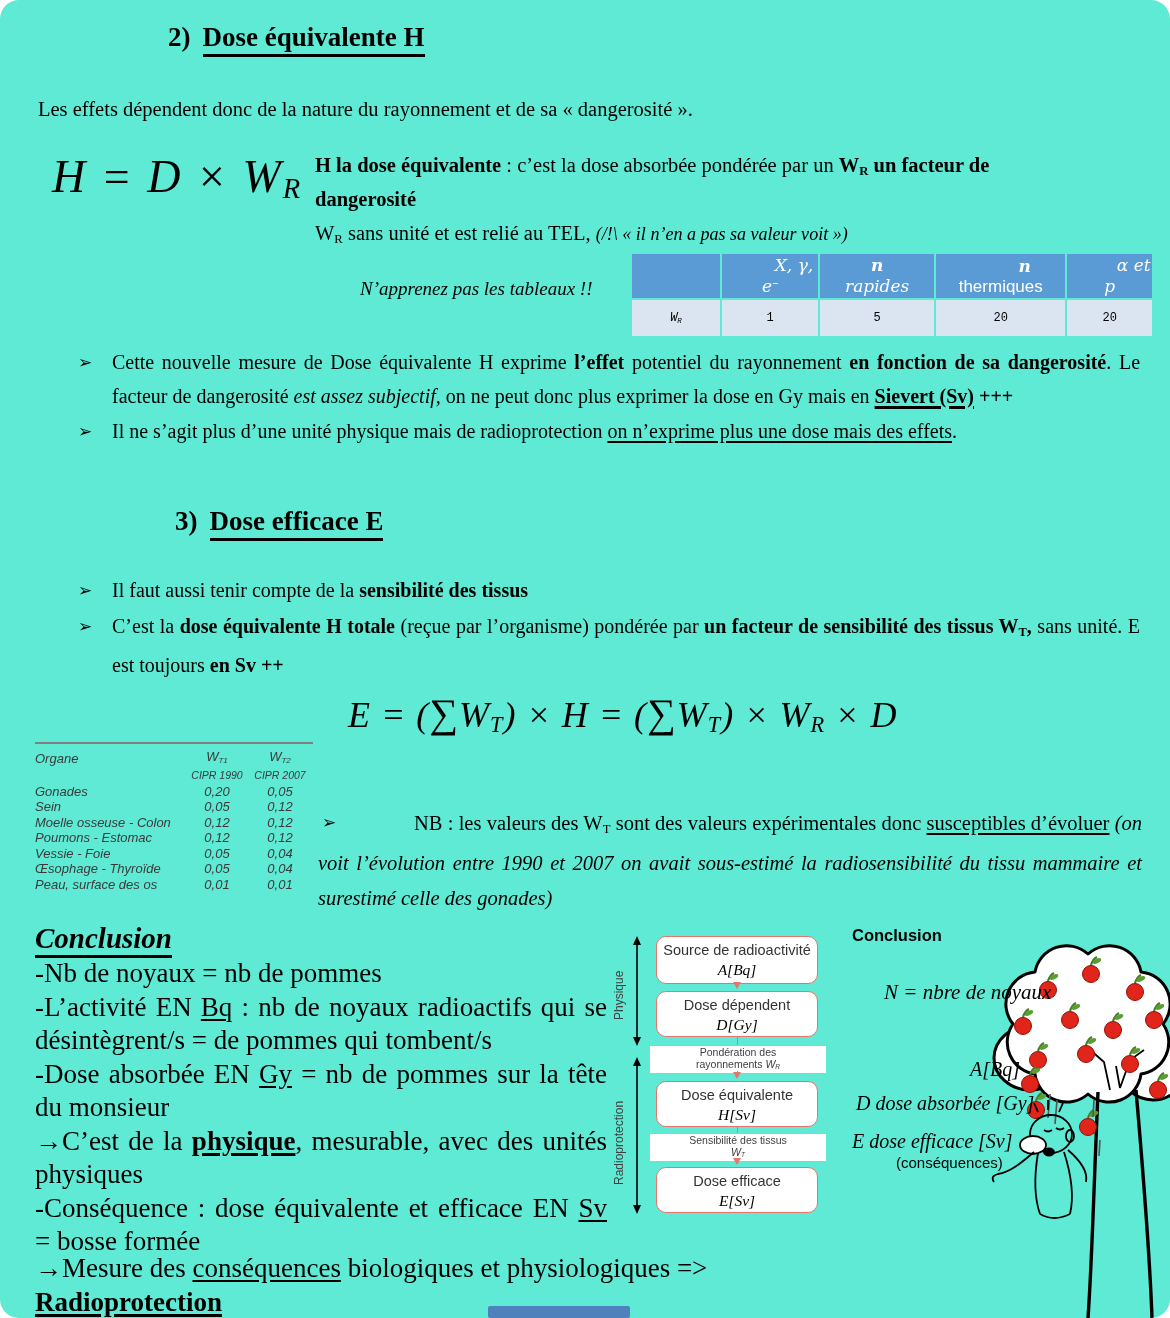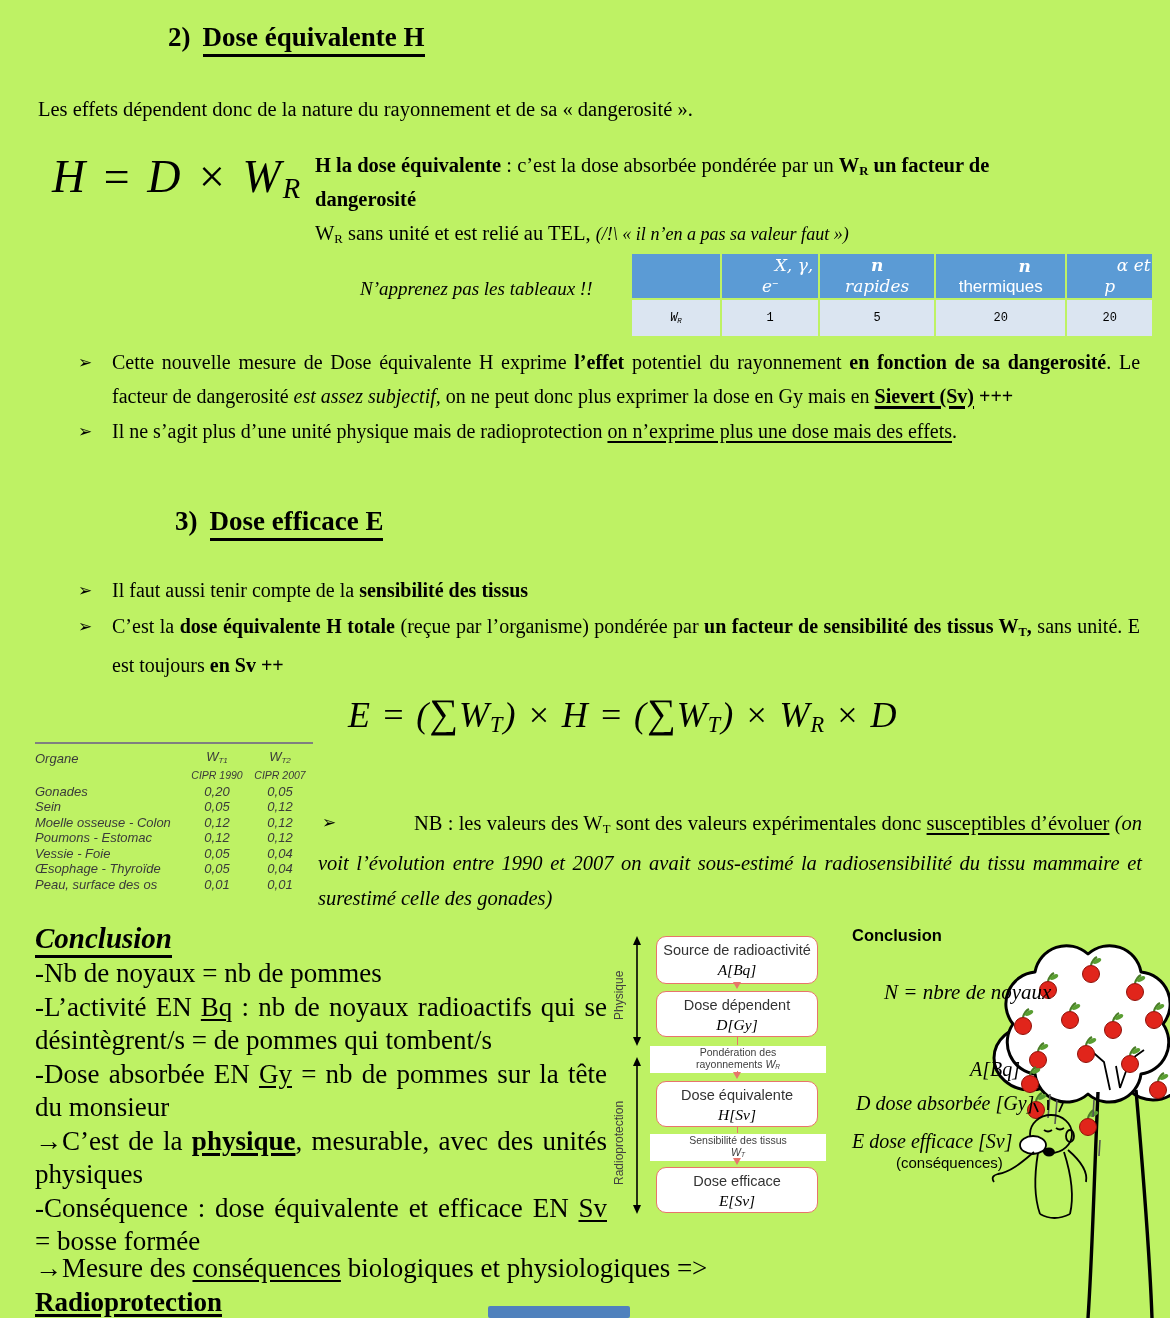--- a/index.html
+++ b/index.html
@@ -1,17 +1,17 @@
 <!DOCTYPE html>
 <html><head>
 <meta charset="utf-8">
 <style>
   html,body{margin:0;padding:0;background:#fff;}
-  .page{position:relative;width:1170px;height:1318px;background:#bef264;overflow:hidden;
-        font-family:"Liberation Serif","DejaVu Serif",serif;color:#000;}
+  .page{position:relative;width:1170px;height:1318px;background:#5eead4;overflow:hidden;
+        font-family:"Liberation Serif","DejaVu Serif",serif;color:#000;border-radius:19px;}
   .abs{position:absolute;}
   
   .st-b{font-weight:bold;}
   .st-i{font-style:italic;}
   .st-u{text-decoration:underline;text-underline-offset:3px;}
   .st-b.st-u{text-decoration-thickness:2.5px;}
   .st-s{font-size:0.62em;vertical-align:-0.22em;}
   .st-p{font-size:0.62em;vertical-align:0.45em;}
   .st-m{font-size:0.88em;}
   .st-g{font-size:1.12em;}
@@ -73,21 +73,21 @@
   <div class="abs sec-heading" style="left:168px;top:22px">
     <span class="num">2)</span><span class="tu">Dose équivalente H</span>
   </div>
 
   <div class="abs formula1" style="left:52px;top:150px"><span class="st-i">H = D × W</span><span class="st-i st-s">R</span></div>
 
   <div class="abs t20" style="left:38px;top:92px;width:1100px">Les effets dépendent donc de la nature du rayonnement et de sa « dangerosité ».</div>
 
   <div class="abs t20 just" style="left:315px;top:148px;width:826px"><span class="st-b">H la dose équivalente</span><span> : c’est la dose absorbée pondérée par un </span><span class="st-b">W</span><span class="st-b st-s">R</span><span class="st-b"> un facteur de</span></div>
   <div class="abs t20" style="left:315px;top:182px;width:826px"><span class="st-b">dangerosité</span></div>
-  <div class="abs t20" style="left:315px;top:216px;width:826px"><span>W</span><span class="st-s">R</span><span> sans unité  et est relié  au TEL, </span><span class="st-i st-m">(/!\ « il n’en a pas sa valeur faut »)</span></div>
+  <div class="abs t20" style="left:315px;top:216px;width:826px"><span>W</span><span class="st-s">R</span><span> sans unité  et est relié  au TEL, </span><span class="st-i st-m">(/!\ « il n’en a pas sa valeur voit »)</span></div>
 
   <div class="abs note-it" style="left:360px;top:278px">N’apprenez pas les tableaux !!</div>
 
   <table class="abs wr-table" style="left:630px;top:252px">
     <colgroup>
         <col style="width:88px">
         <col style="width:96px">
         <col style="width:106px">
         <col style="width:129px">
         <col style="width:85px">

